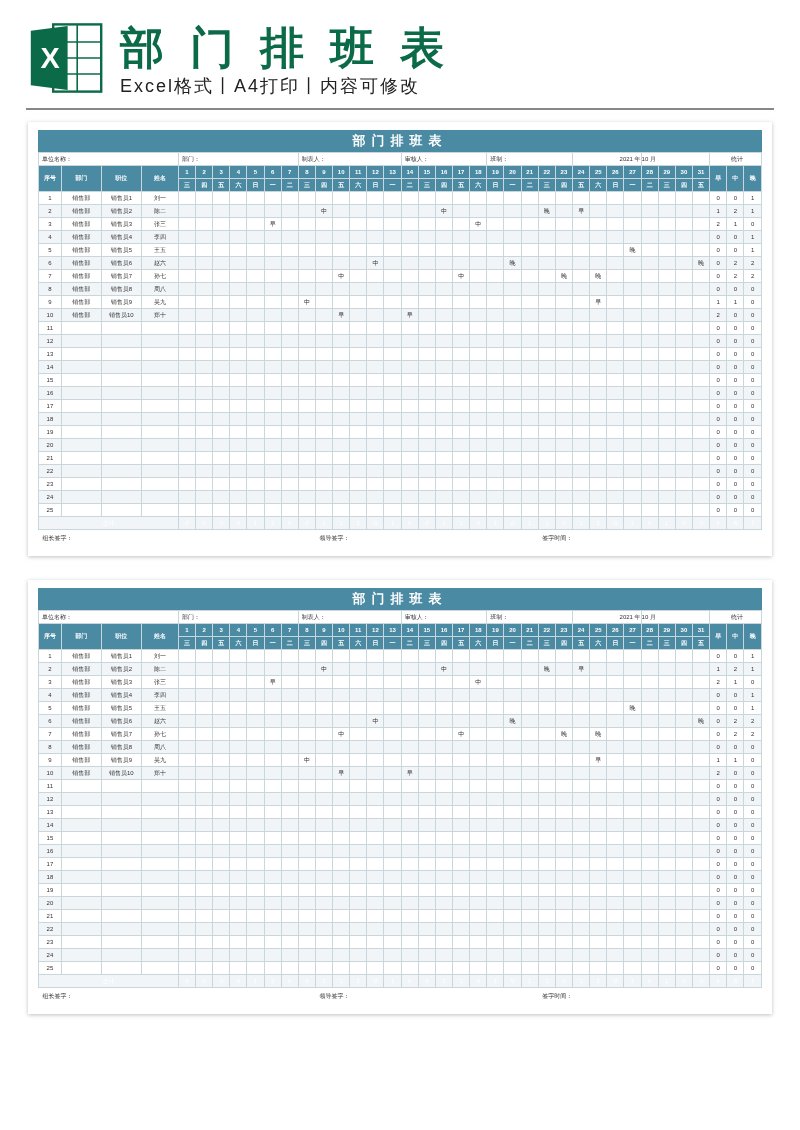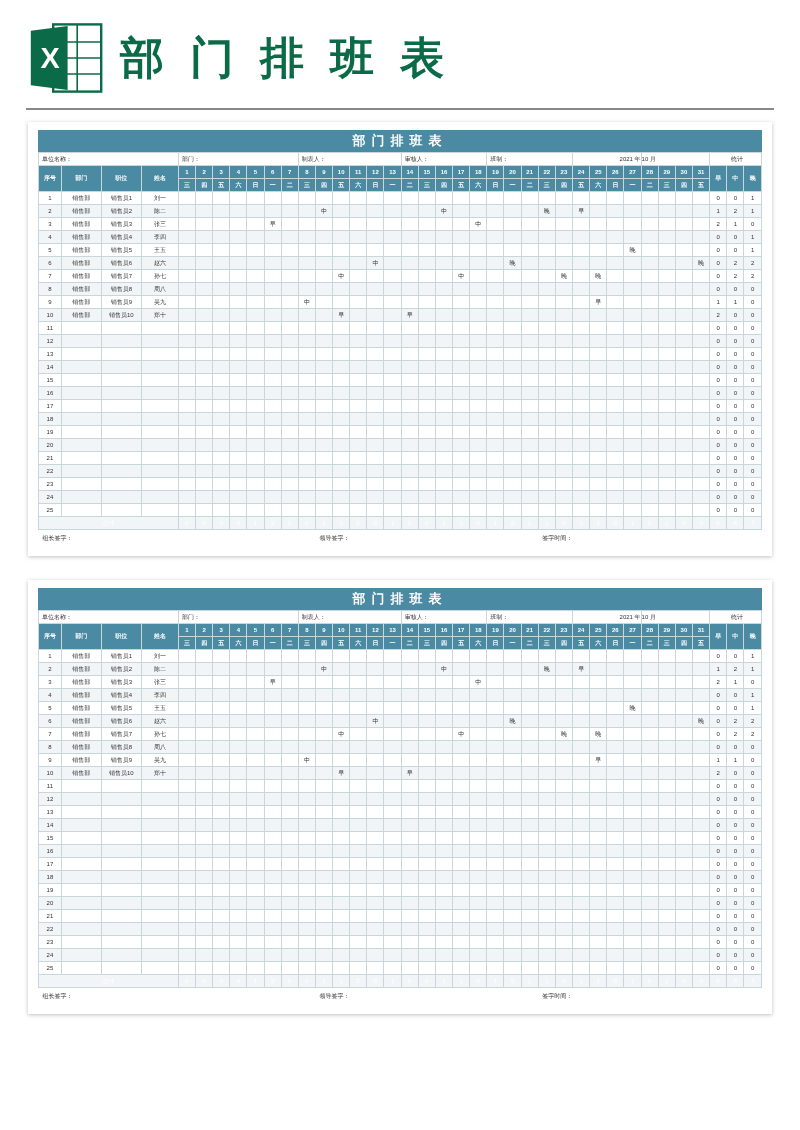--- a/index.html
+++ b/index.html
@@ -37,20 +37,21 @@
       <line x1="34" y1="30" x2="94" y2="30" stroke="#0b6a47" stroke-width="2"></line>
       <line x1="34" y1="50" x2="94" y2="50" stroke="#0b6a47" stroke-width="2"></line>
       <line x1="34" y1="70" x2="94" y2="70" stroke="#0b6a47" stroke-width="2"></line>
       <line x1="64" y1="8" x2="64" y2="92" stroke="#0b6a47" stroke-width="2"></line>
       <polygon points="6,16 52,10 52,90 6,84" fill="#0b6a47"></polygon>
       <text x="18" y="62" font-size="36" font-weight="900" fill="#fff" font-family="Arial">X</text>
     </svg>
   </div>
   <div class="title-area">
     <div class="big-title">部门排班表</div>
+    <div class="subtitle">Excel格式丨A4打印丨内容可修改</div>
   </div>
 </div>
 <div class="divider"></div>
 
 <div class="sheet-wrap" id="sheets">
       <div class="sheet">
         <div class="sheet-title">部门排班表</div>
         <table>
           <colgroup>
             <col class="idx">

